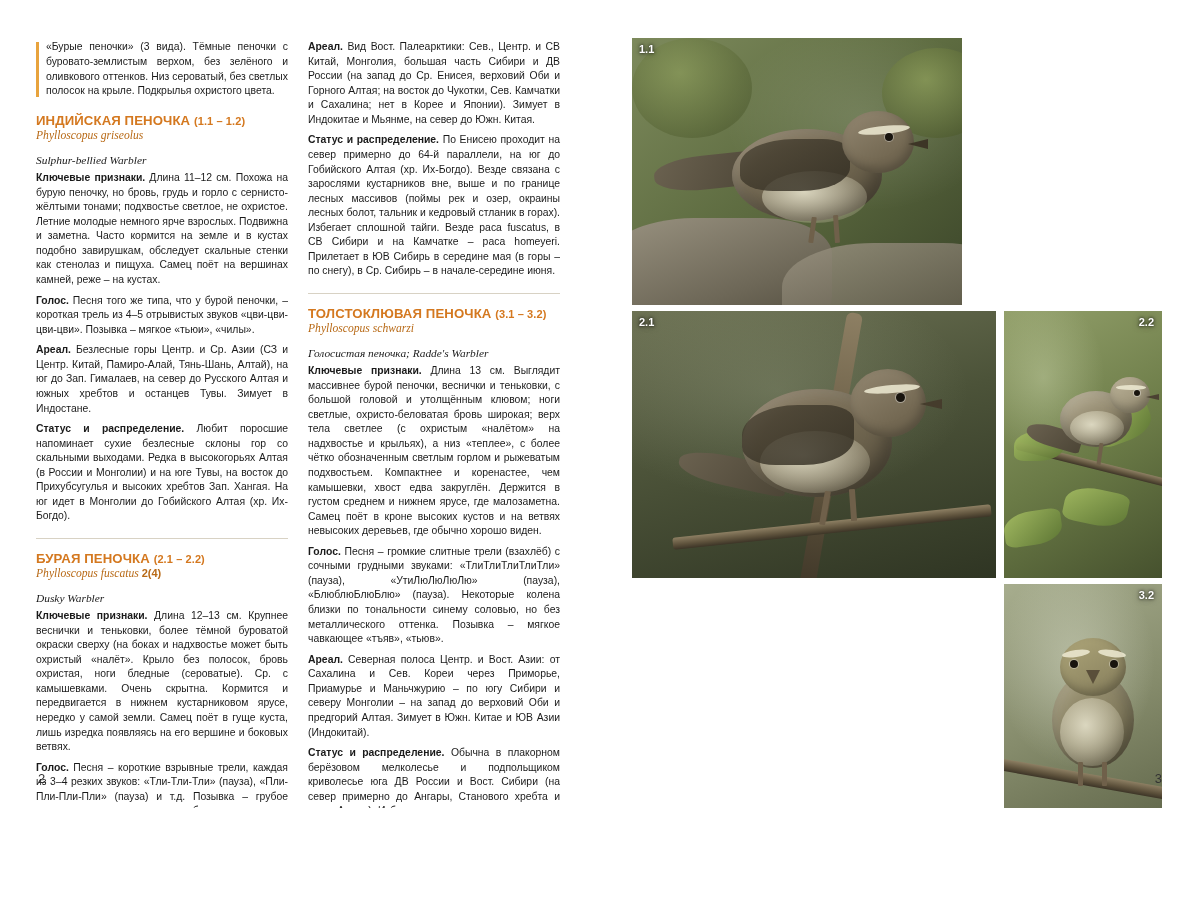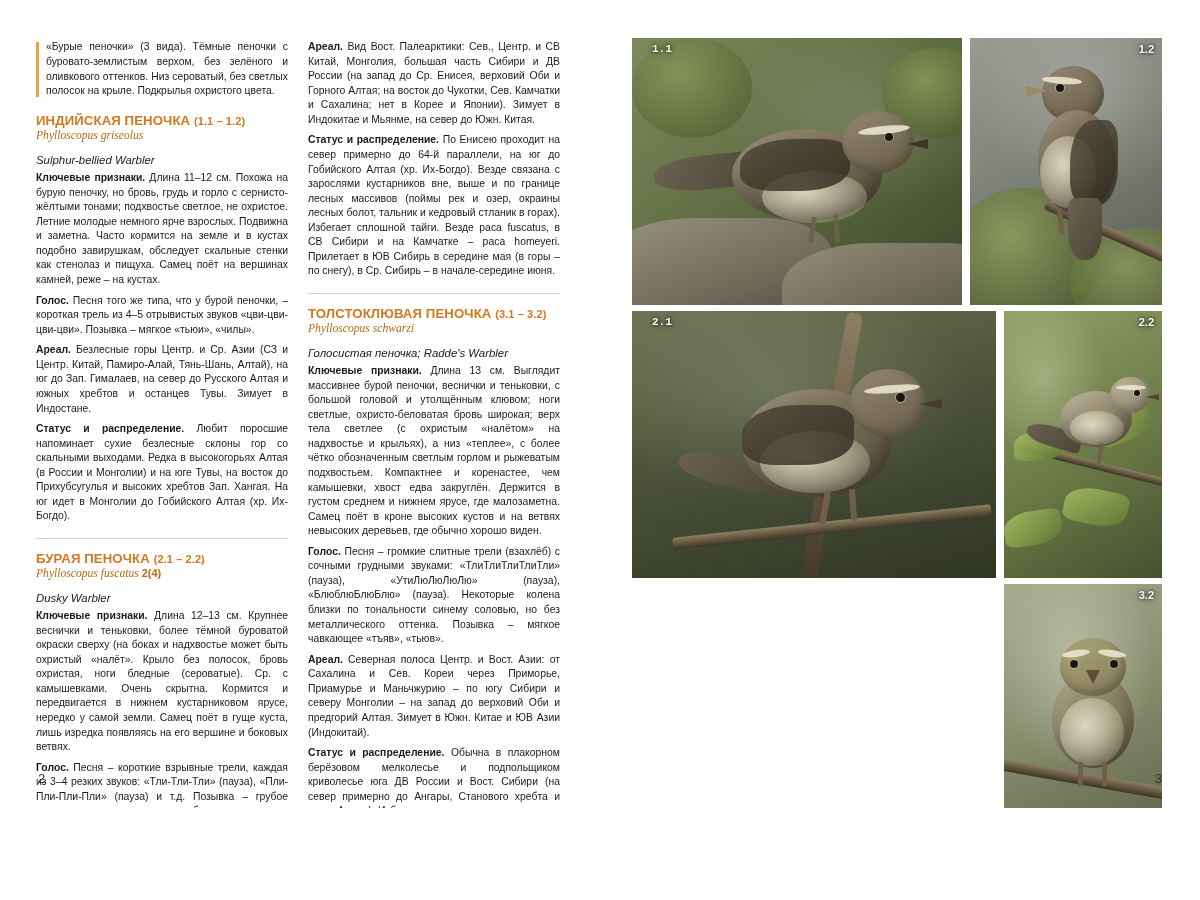--- a/index.html
+++ b/index.html
@@ -80,21 +80,21 @@
     margin: 0 0 1px 0;
   }
   .latin .plain {
     font-style: normal;
     font-weight: bold;
     color: #b86a17;
     font-family: "Liberation Sans", sans-serif;
     font-size: 11px;
   }
   .english {
-    font-family: Liberation Sans, sans-serif;
+    font-family: Liberation Serif, serif;
     font-style: italic;
     font-size: 11.4px;
     color: #1a1a1a;
     margin: 12px 0 5px 0;
   }
   .english.alt { font-style: italic; }
 
   p.body {
     font-family: "Liberation Sans", sans-serif;
     font-size: 10.4px;
@@ -122,21 +122,21 @@
   }
   .photo .tag {
     position: absolute;
     font-family: "Liberation Sans", sans-serif;
     font-size: 11px;
     font-weight: bold;
     color: #ffffff;
     text-shadow: 0 0 3px rgba(0,0,0,.85), 0 0 6px rgba(0,0,0,.6);
     z-index: 5;
   }
-  .tag.tl { left: 20px; top: 5px; font-family: Liberation Mono, monospace; }
+  .tag.tl { left: 7px; top: 5px; }
   .tag.tr { right: 8px; top: 5px; }
 
   
   .sky-green {
     position: absolute; inset: 0;
     background:
       radial-gradient(ellipse 70% 55% at 30% 25%, rgba(255,255,255,.16), rgba(255,255,255,0) 70%),
       linear-gradient(160deg, #8c9b6f 0%, #6f7f53 40%, #4e5c38 100%);
   }
   .sky-grey {
@@ -365,38 +365,20 @@
         <div class="head-e" style="left:180px; top:18px; width:72px; height:62px;"></div>
         <div class="brow-e" style="left:196px; top:33px; width:52px; height:8px; transform:rotate(-6deg);"></div>
         <div class="eye-e" style="left:223px; top:40px; width:8px; height:8px;"></div>
         <div class="beak-e" style="left:246px; top:46px; border-width:5px 20px 5px 0; border-color:transparent #3d3526 transparent transparent;"></div>
         <div class="leg-e" style="left:148px; top:124px; width:5px; height:26px; transform:rotate(8deg);"></div>
         <div class="leg-e" style="left:172px; top:122px; width:5px; height:28px; transform:rotate(-4deg);"></div>
       </div>
       <div class="tag tl">1.1</div>
     </div>
 
-    <div class="photo" style="left:338px; top:0; width:192px; height:267px;">
-      <div class="sky-grey"></div>
-      <div class="moss" style="left:-20px; top:150px; width:150px; height:140px; opacity:.8;"></div>
-      <div class="moss" style="left:100px; top:190px; width:140px; height:110px; opacity:.75;"></div>
-      <div class="branch" style="left:70px; top:188px; width:130px; height:10px; transform:rotate(24deg);"></div>
-      <div class="bird" style="left:38px; top:28px; width:130px; height:180px;">
-        <div class="head-e" style="left:34px; top:0px; width:62px; height:56px;"></div>
-        <div class="beak-e" style="left:18px; top:20px; border-width:5px 0 5px 22px; border-color:transparent transparent transparent #9b8a63;"></div>
-        <div class="eye-e" style="left:48px; top:18px; width:8px; height:8px;"></div>
-        <div class="brow-e" style="left:34px; top:11px; width:40px; height:7px; transform:rotate(4deg);"></div>
-        <div class="body-e" style="left:30px; top:44px; width:78px; height:104px;"></div>
-        <div class="belly-e" style="left:32px; top:70px; width:56px; height:72px;"></div>
-        <div class="wing-e" style="left:62px; top:54px; width:48px; height:86px;"></div>
-        <div class="tail-e" style="left:60px; top:132px; width:34px; height:62px; border-radius:18% 18% 45% 45%;"></div>
-        <div class="leg-e" style="left:50px; top:142px; width:5px; height:26px; transform:rotate(-6deg);"></div>
-      </div>
-      <div class="tag tr">1.2</div>
-    </div>
 
     <div class="photo" style="left:0; top:273px; width:364px; height:267px;">
       <div class="sky-dark"></div>
       <div class="branch" style="left:190px; top:0px; width:16px; height:290px; transform:rotate(10deg); border-radius:6px;"></div>
       <div class="branch" style="left:40px; top:210px; width:320px; height:12px; transform:rotate(-6deg);"></div>
       <div class="bird" style="left:50px; top:38px; width:260px; height:200px;">
         <div class="tail-e" style="left:-4px; top:108px; width:110px; height:30px; transform:rotate(12deg);"></div>
         <div class="body-e" style="left:60px; top:40px; width:150px; height:108px;"></div>
         <div class="belly-e" style="left:78px; top:82px; width:110px; height:62px;"></div>
         <div class="wing-e" style="left:60px; top:56px; width:112px; height:60px;"></div>

